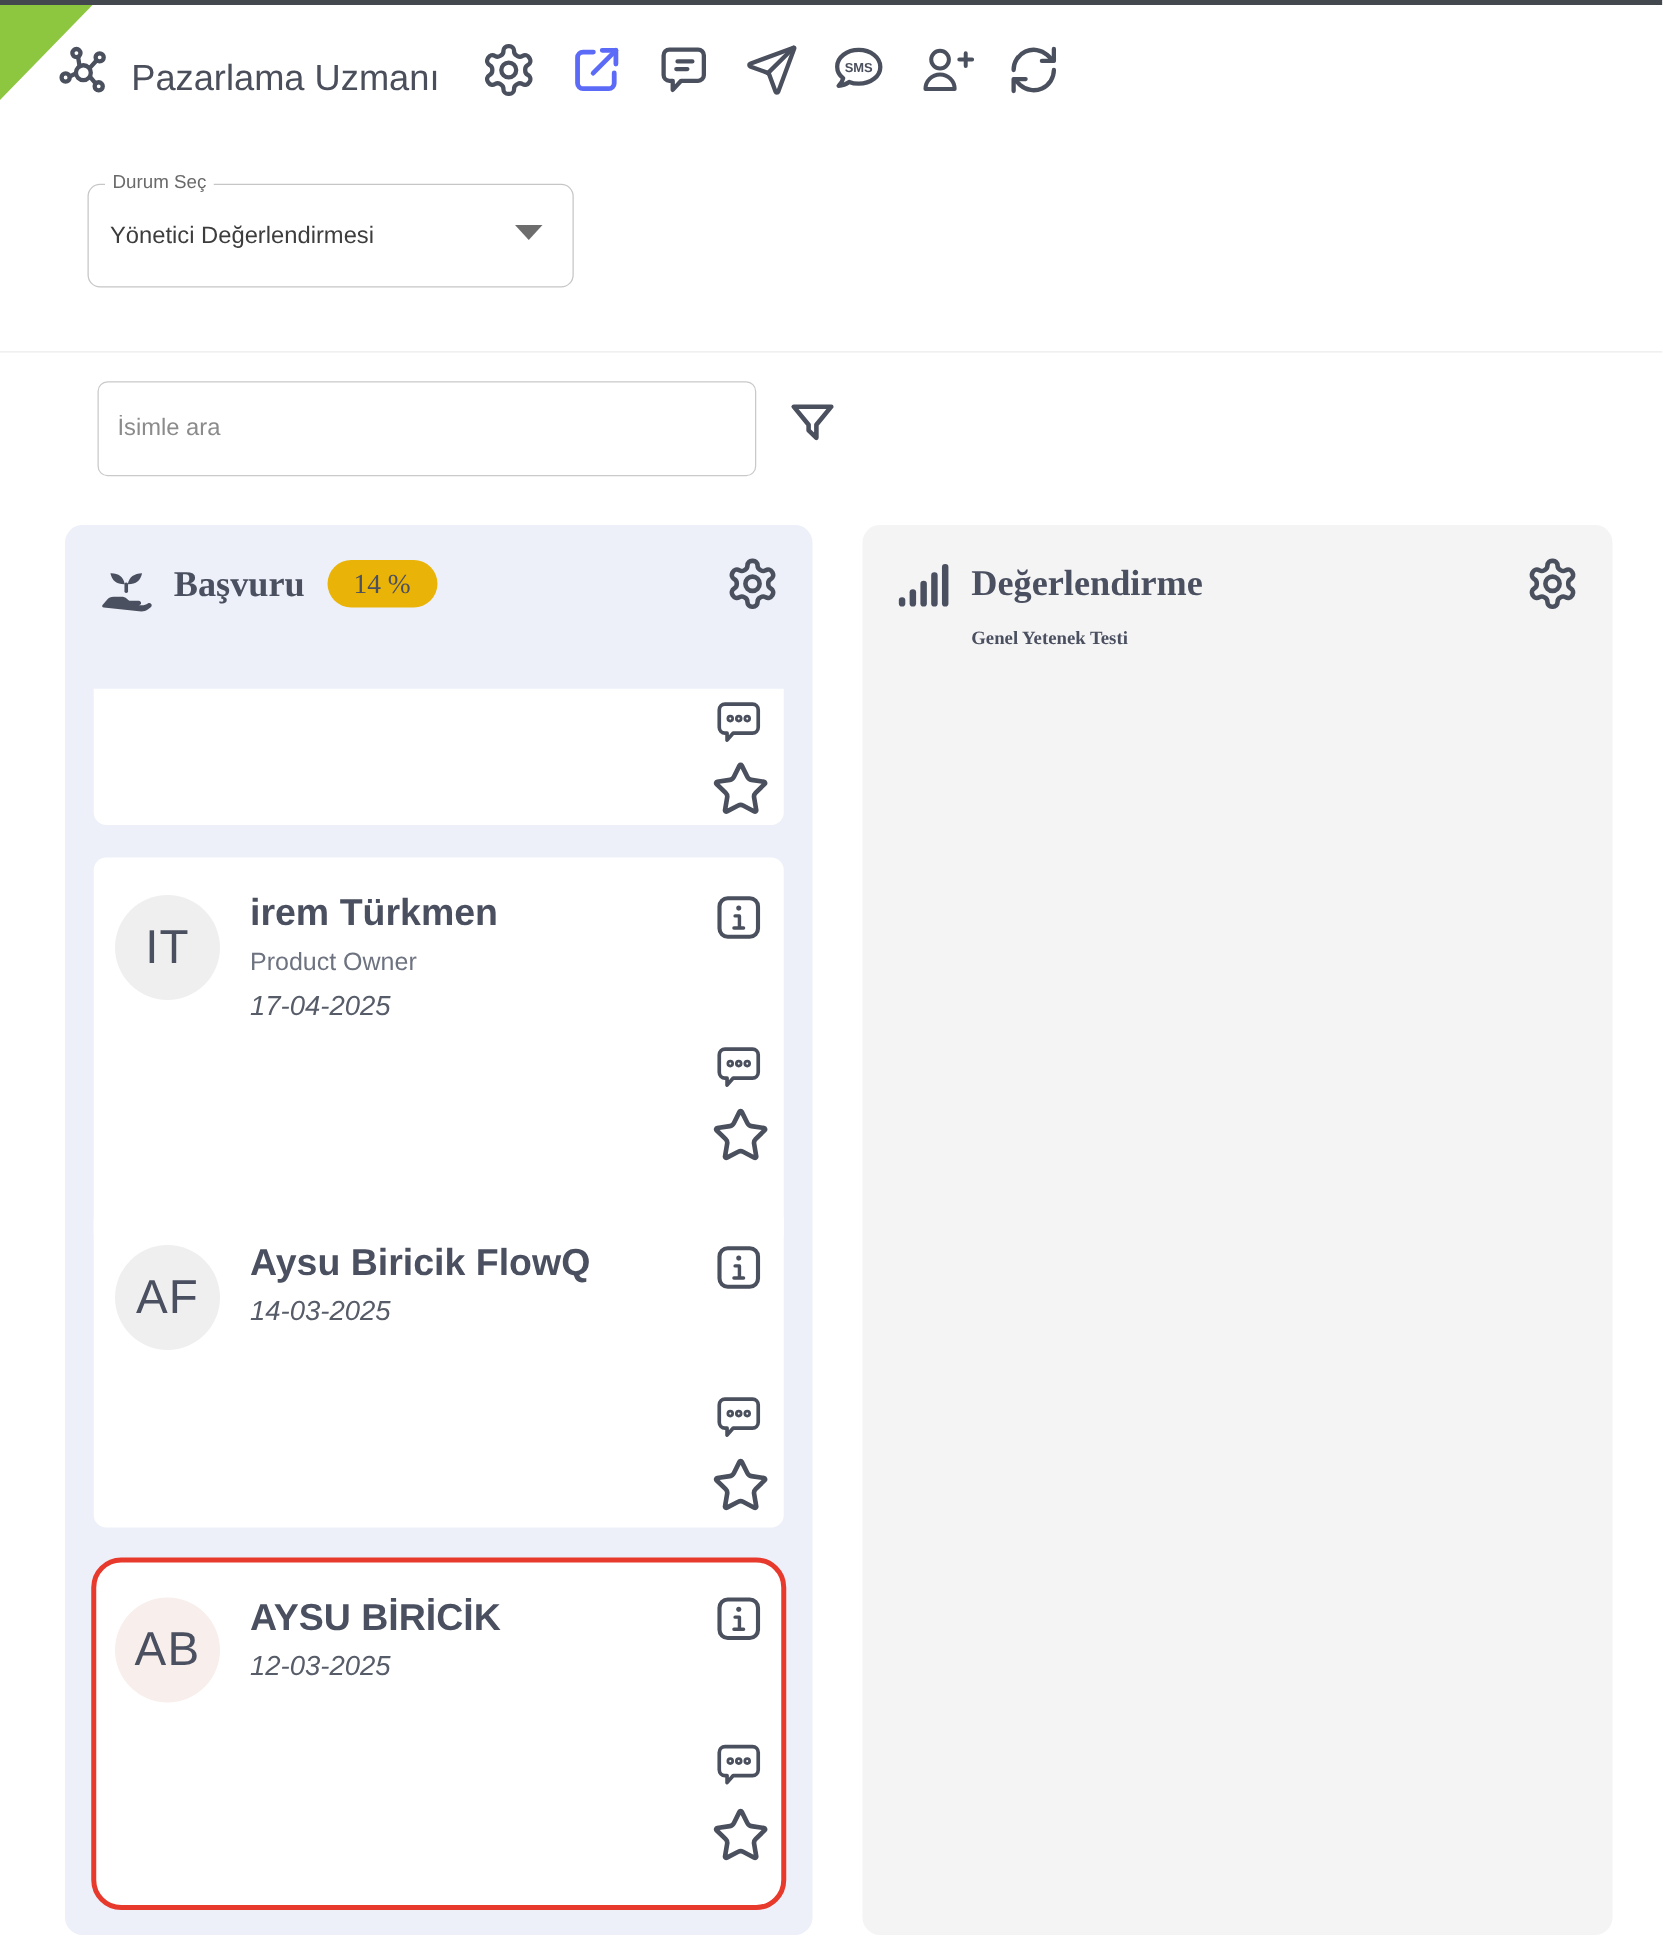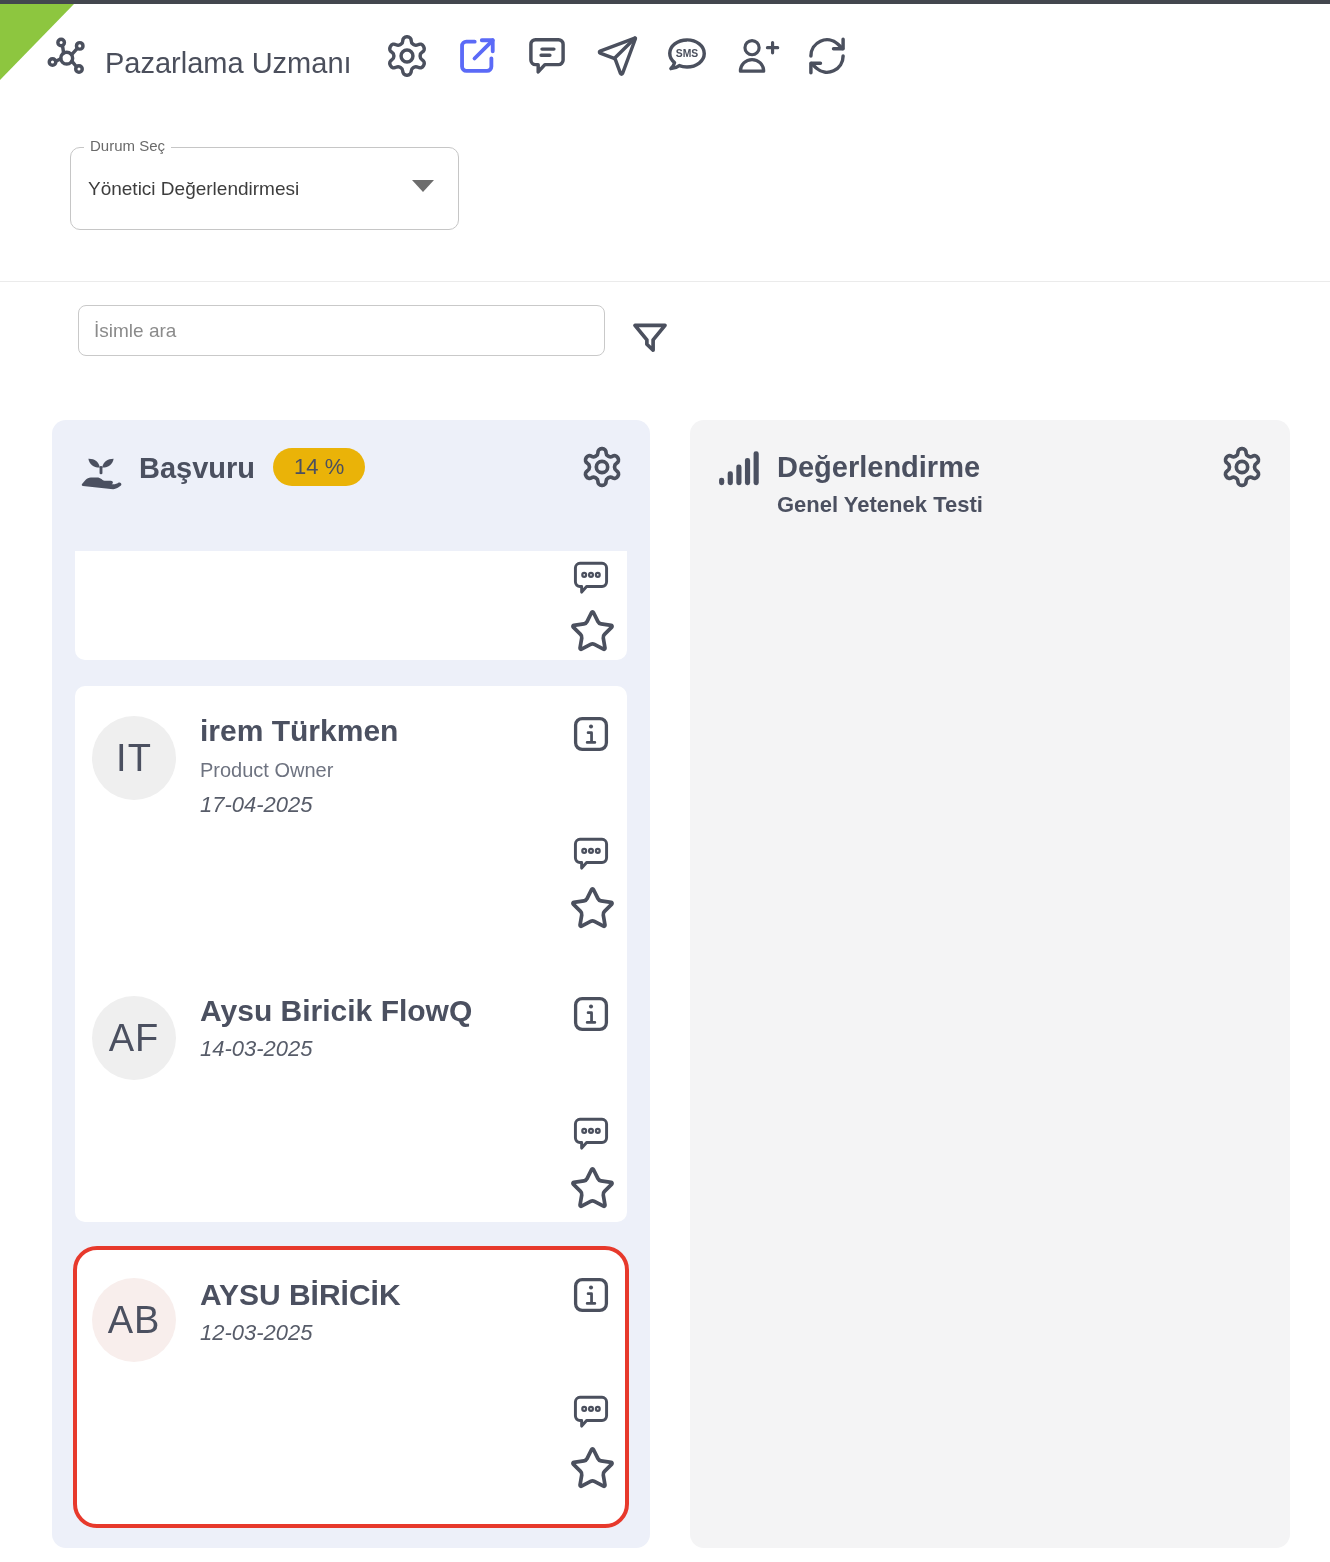--- a/index.html
+++ b/index.html
@@ -32,39 +32,39 @@
   .select-label { position:absolute; top:-11px; left:13px; background:#fff; padding:0 6px; font-size:15px; color:#6a6a6a; }
   .select-value { position:absolute; left:17px; top:50%; transform:translateY(-50%); font-size:19px; color:#3d3d3d; white-space:nowrap; }
   .select-caret {
     position:absolute; right:24px; top:32px; width:0; height:0;
     border-left:11px solid transparent; border-right:11px solid transparent; border-top:12px solid #6d6d6d;
   }
 
   .divider { position:absolute; top:281px; left:0; width:1330px; height:1px; background:#ebebeb; }
 
   
-  .search-box { position:absolute; left:78px; top:305px; width:527px; height:51px; }
+  .search-box { position:absolute; left:78px; top:305px; width:527px; height:76px; }
   .search-box input {
     width:100%; height:100%; border:1px solid #c9c9c9; border-radius:8px;
     font-family:"Liberation Sans", sans-serif; font-size:19px; color:#444; padding:0 15px; outline:none;
   }
   .search-box input::placeholder { color:#8b8b8b; opacity:1; }
   .filter-btn { position:absolute; left:628px; top:318px; width:44px; height:44px; background:none; border:none; cursor:pointer; }
   .filter-btn svg { width:44px; height:44px; }
 
   
   .col { position:absolute; top:420px; height:1128px; border-radius:14px; }
   .col-basvuru { left:52px; width:598px; background:#edf0f9; }
   .col-degerlendirme { left:690px; width:600px; background:#f4f4f5; }
-  .col-header { display:flex; align-items:flex-start; padding:25px 26px 0 26px; }
+  .col-header { display:flex; align-items:flex-start; padding:25px 26px 0 26px;font-family:Liberation Serif, serif; }
   .col-header-icon { width:46px; height:46px; flex:0 0 auto; margin-top:1px; }
   .col-title { font-size:29px; font-weight:600; color:#4b5060; margin-left:15px; line-height:46px; white-space:nowrap; }
   .col-title-block { margin-left:15px; }
   .col-title-block .col-title { margin-left:0; line-height:44px; }
-  .col-subtitle { font-size:22px; font-weight:600; color:#4b5060; margin-top:3px; }
+  .col-subtitle { font-size:15px; font-weight:600; color:#4b5060; margin-top:14px; }
   .badge { background:#eab308; border-radius:19px; padding:6px 21px; font-size:22px; color:#4b5060; margin-left:18px; margin-top:3px; white-space:nowrap; }
   .col-gear { margin-left:auto; width:44px; height:44px; background:none; border:none; cursor:pointer; padding:0; }
   .col-gear svg { width:44px; height:44px; }
 
   
   .card { position:absolute; left:23px; width:552px; background:#fff; border-radius:10px; cursor:pointer; }
   .card-0 { top:131px; height:109px; border-top-left-radius:0; border-top-right-radius:0; }
   .card-1 { top:266px; height:310px; }
   .card-2 { top:546px; height:256px; }
   .card-3 { top:826px; height:282px; left:21px; width:556px; border:4px solid #e7392c; border-radius:24px; }

